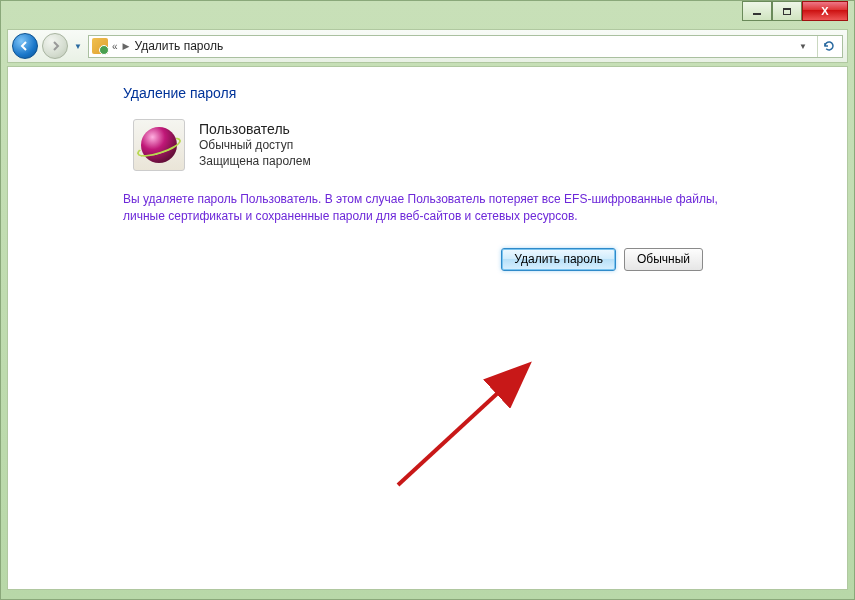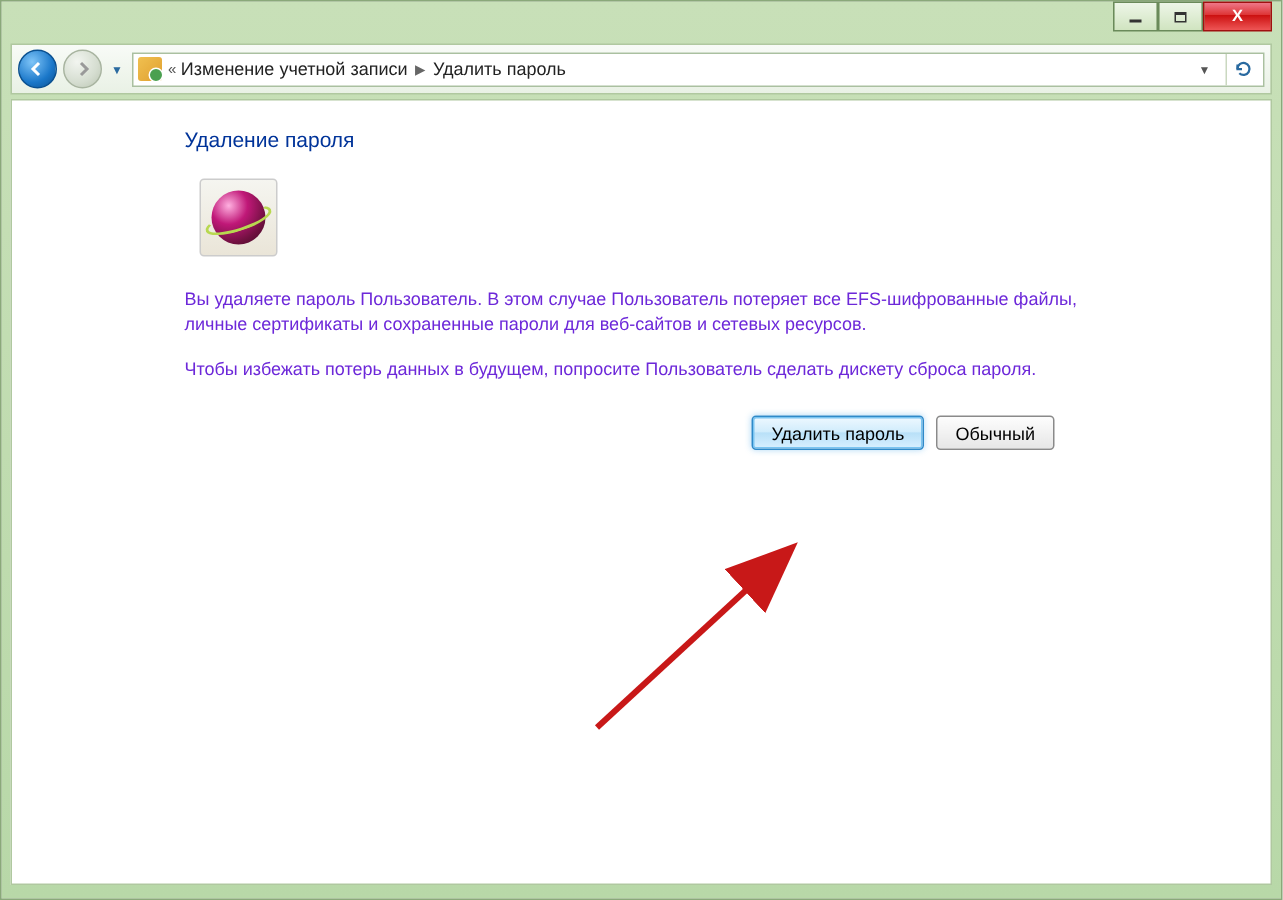--- a/index.html
+++ b/index.html
@@ -258,21 +258,20 @@
       <svg width="12" height="12" viewBox="0 0 12 12">
           <path d="M5 2 L9 6 L5 10" stroke="#999" stroke-width="2" fill="none"></path>
         </svg>
     </div>
     <div class="nav-dd">▼</div>
 
     <div class="addressbar">
       <div class="addr-icon"></div>
       <div class="addr-text">
         <span class="addr-dbl">«</span>
-        <span>Изменение учетной записи</span>
         <span class="addr-chevron">▶</span>
         <span>Удалить пароль</span>
       </div>
       <div class="addr-spacer"></div>
       <div class="addr-dd">▼</div>
       <div class="refresh-btn">
         <svg width="14" height="14" viewBox="0 0 14 14">
           <path d="M3 7 a4 4 0 1 1 1.2 2.8" stroke="#2a6aa0" stroke-width="1.5" fill="none"></path>
           <path d="M3 4 L3 7 L6 7" stroke="#2a6aa0" stroke-width="1.5" fill="none"></path>
         </svg>
@@ -281,24 +280,28 @@
 
   </div>
 
   <div class="content-area">
     <h1 class="page-title">Удаление пароля</h1>
 
     <div class="user-block">
       <div class="user-avatar">
         <div class="sphere"></div>
       </div>
+      <div class="user-info">
+        <div class="user-name">Пользователь</div>
+        <div class="user-sub">Обычный доступ</div>
+        <div class="user-sub">Защищена паролем</div>
+      </div>
     </div>
 
     <p class="body-text">Вы удаляете пароль Пользователь. В этом случае Пользователь потеряет все EFS-шифрованные файлы, личные сертификаты и сохраненные пароли для веб-сайтов и сетевых ресурсов.</p>
-    <p class="body-text">Чтобы избежать потерь данных в будущем, попросите Пользователь сделать дискету сброса пароля.</p>
 
     <div class="button-row">
       <button class="btn primary">Удалить пароль</button>
       <button class="btn">Обычный</button>
     </div>
 
     <svg class="annotation-arrow" width="160" height="140">
       <defs>
         <marker id="ah" markerWidth="12" markerHeight="10" refX="10" refY="5" orient="auto">
           <path d="M0,0 L12,5 L0,10 Z" fill="#c81818"></path>

